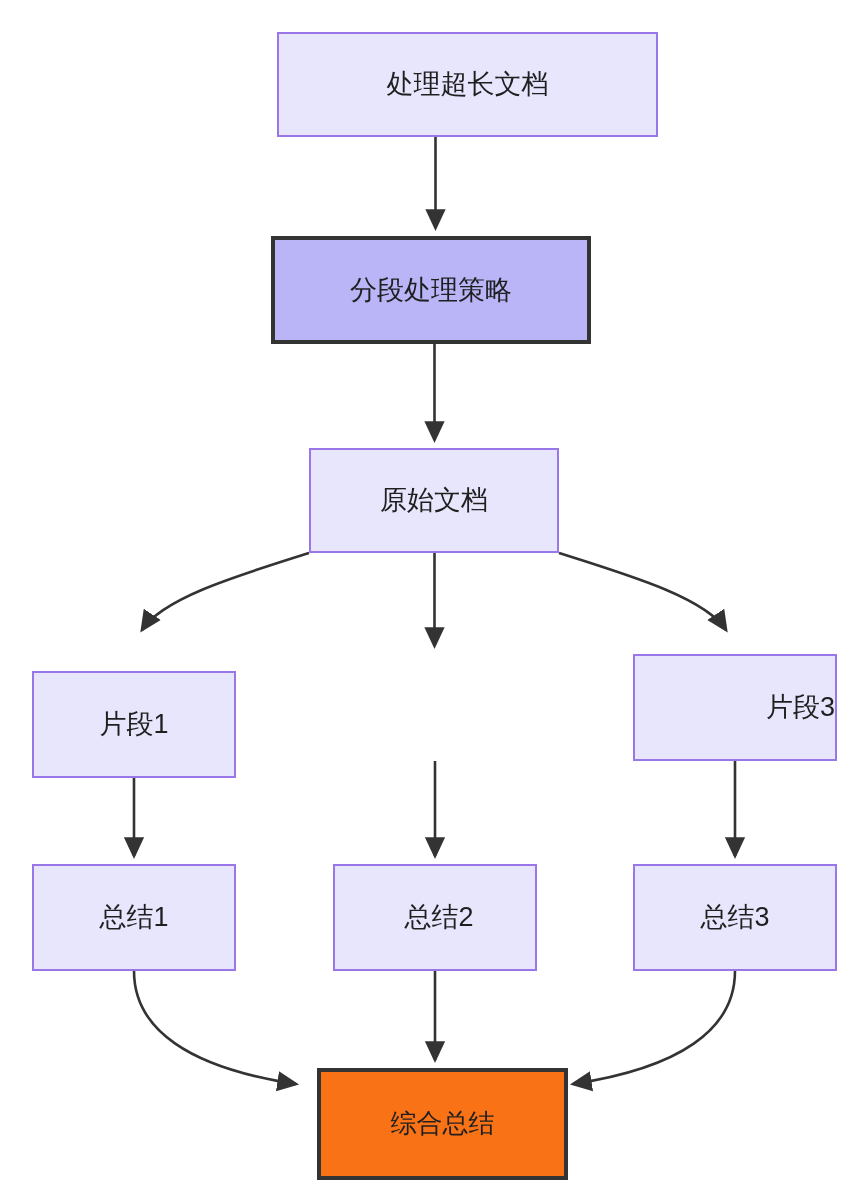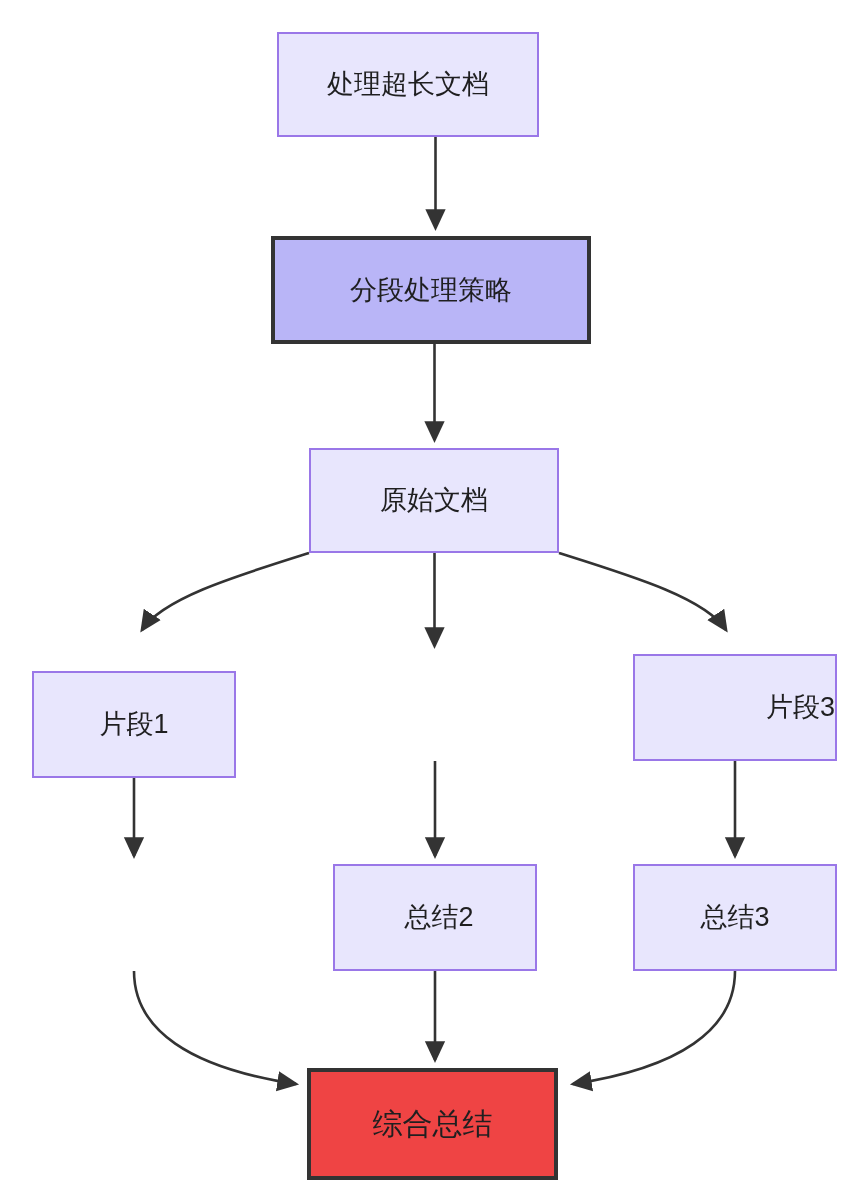--- a/index.html
+++ b/index.html
@@ -41,23 +41,24 @@
     background: #e8e6fd;
     border: 2px solid #9a77e8;
     font-size: 27px;
   }
   .node-highlight-purple {
     background: #b9b5f7;
     border: 4px solid #333333;
     font-size: 27px;
   }
   .node-highlight-green {
-    background: #ef4444;
+    background: #f97316;
     border: 4px solid #333333;
-    font-size: 30px;
+    font-size: 26px;
+    margin-left: 10px;
   }
   .node-label {
     display: block;
     white-space: nowrap;
   }
 </style>
 </head>
 <body>
 
 <div id="diagram-root">
@@ -87,41 +88,44 @@
       <path d="M735,761 L735,856" marker-end="url(#arrowhead)"></path>
 
       <path d="M134,971 C134,1030 190,1068 296,1084" marker-end="url(#arrowhead)"></path>
 
       <path d="M435,971 L435,1060" marker-end="url(#arrowhead)"></path>
 
       <path d="M735,971 C735,1030 679,1068 573,1084" marker-end="url(#arrowhead)"></path>
     </g>
   </svg>
 
-  <div class="node node-plain" style="left:277px; top:32px; width:262px; height:105px;">
+  <div class="node node-plain" style="left:277px; top:32px; width:381px; height:105px;">
     <span class="node-label">处理超长文档</span>
   </div>
 
   <div class="node node-plain" style="left:309px; top:448px; width:250px; height:105px;">
     <span class="node-label">原始文档</span>
   </div>
 
   <div class="node node-highlight-purple" style="left:271px; top:236px; width:320px; height:108px;">
     <span class="node-label">分段处理策略</span>
   </div>
 
   <div class="node node-plain" style="left:32px; top:654px; width:204px; height:107px;margin-top:17px;">
     <span class="node-label">片段1</span>
   </div>
 
 
   <div class="node node-plain" style="left:633px; top:654px; width:204px; height:107px;justify-content:flex-end;">
     <span class="node-label">片段3</span>
   </div>
 
+  <div class="node node-plain" style="left:32px; top:864px; width:204px; height:107px;">
+    <span class="node-label">总结1</span>
+  </div>
 
   <div class="node node-plain" style="left:333px; top:864px; width:204px; height:107px;padding-left:8px;">
     <span class="node-label">总结2</span>
   </div>
 
   <div class="node node-plain" style="left:633px; top:864px; width:204px; height:107px;">
     <span class="node-label">总结3</span>
   </div>
 
   <div class="node node-highlight-green" style="left:307px; top:1068px; width:251px; height:112px;">

